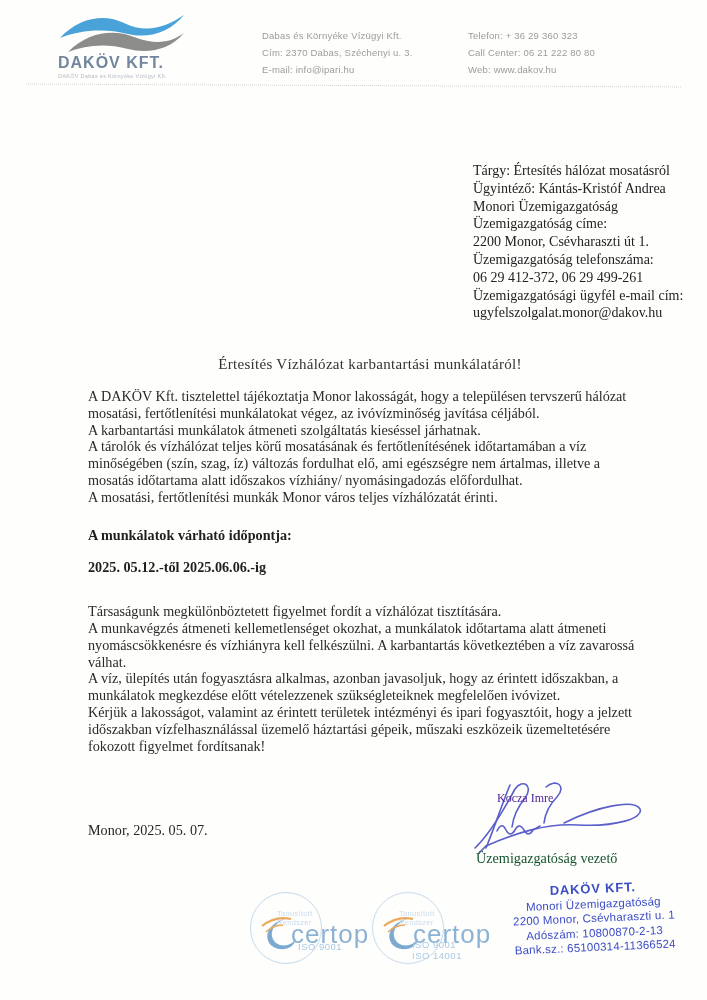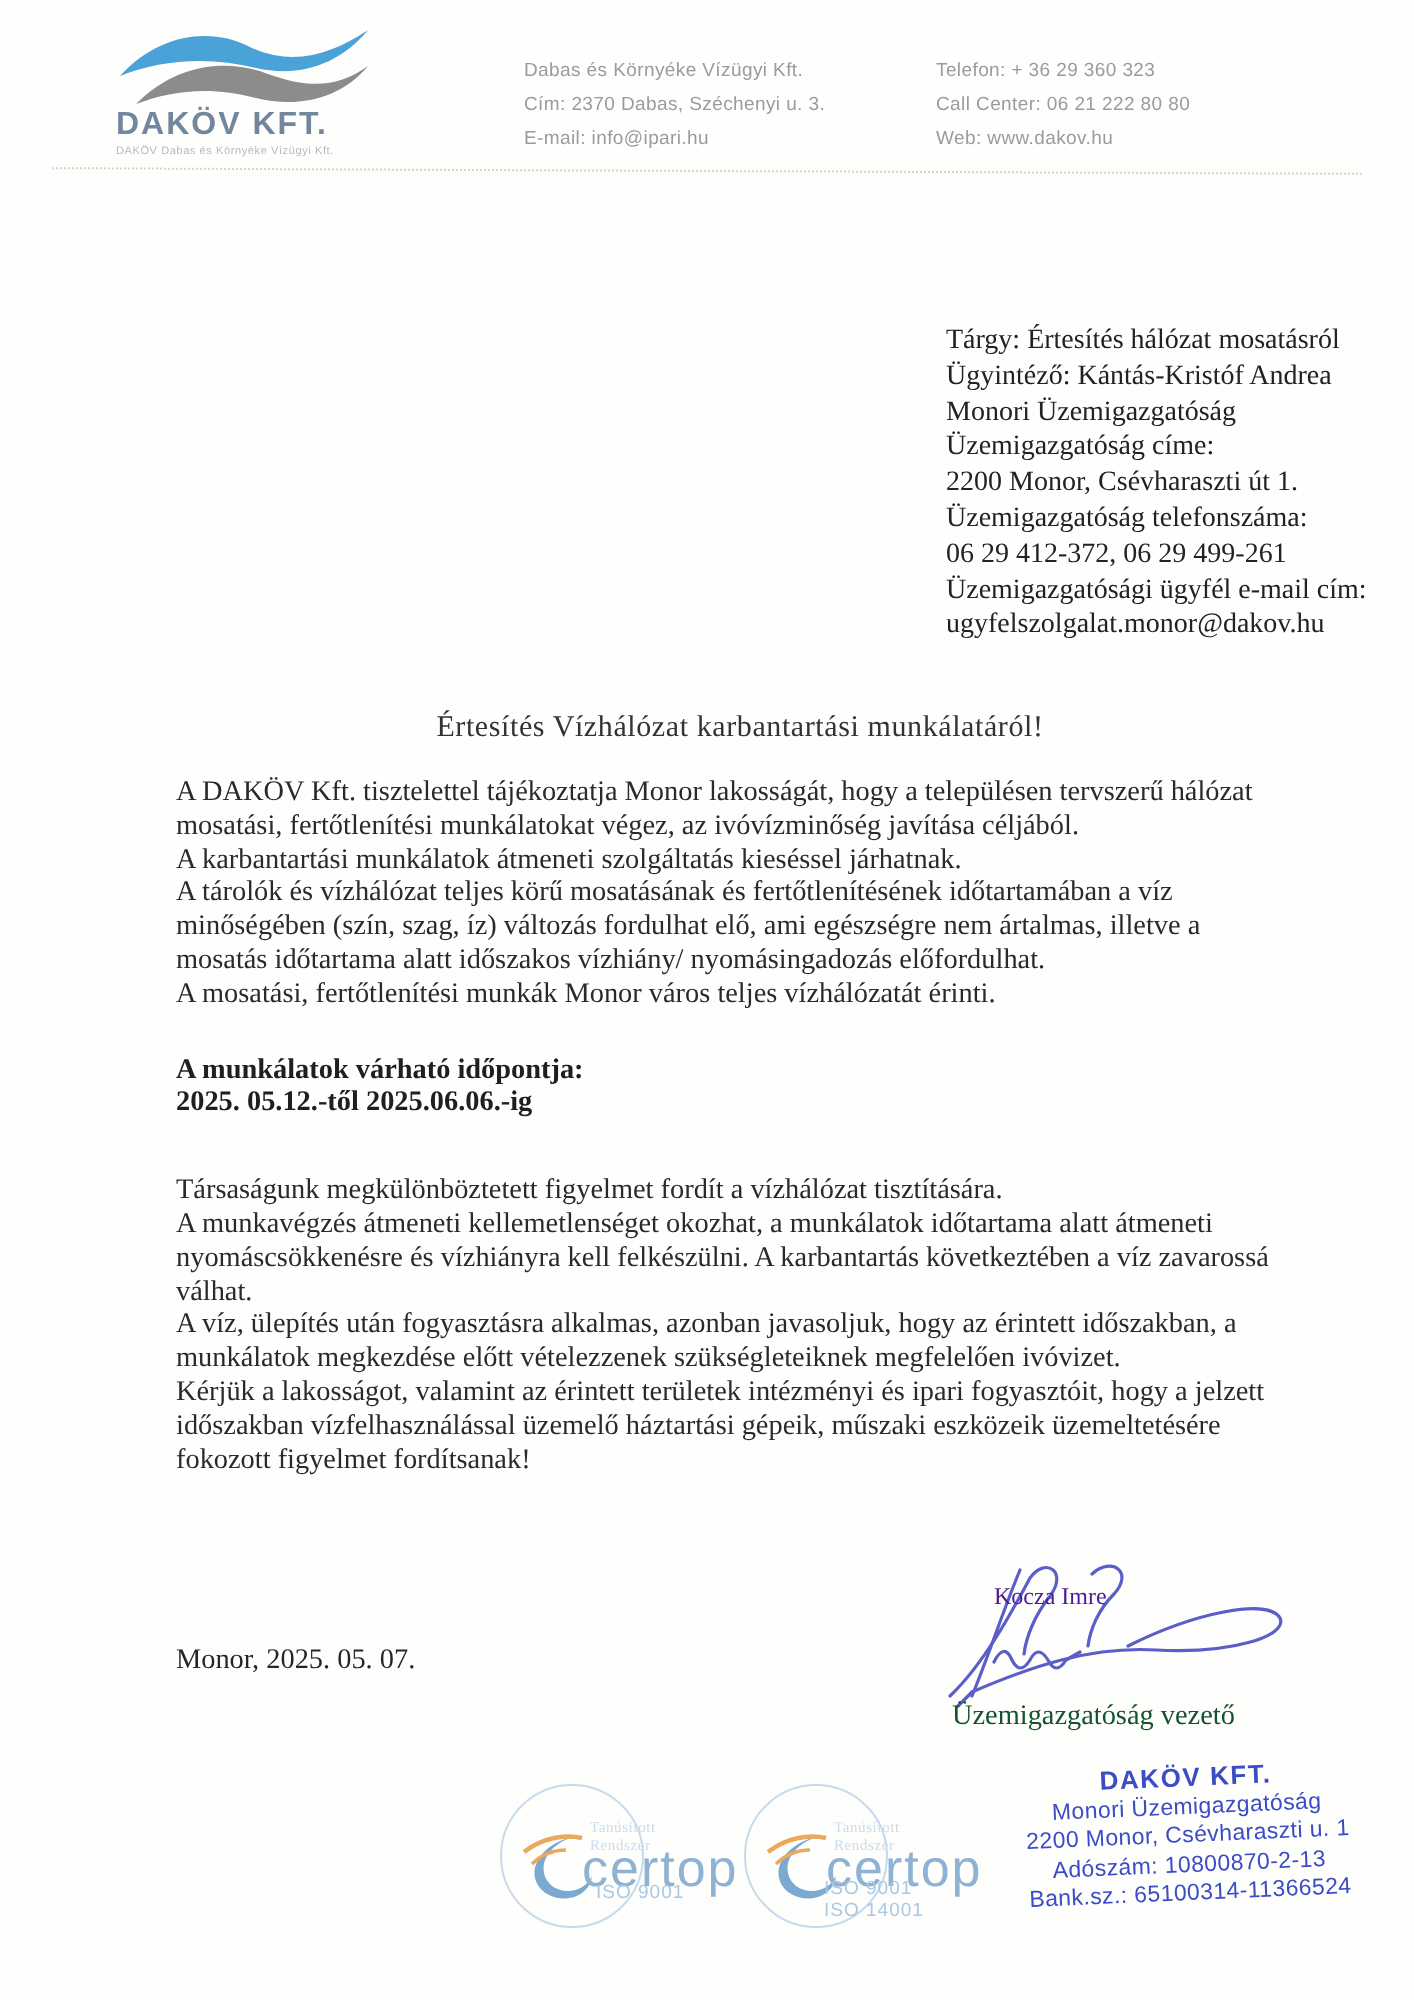--- a/index.html
+++ b/index.html
@@ -57,22 +57,22 @@
   
   .certop{position:absolute;top:884px;width:128px;height:82px;font-family:"Liberation Sans",sans-serif;}
   #certop1{left:248px;}
   #certop2{left:370px;}
   .certop .ring{
     position:absolute;left:2px;top:8px;width:70px;height:70px;
     border:1.5px solid #c6daeb;border-radius:50%;
   }
   .certop .swoosh{position:absolute;left:12px;top:30px;}
   .certop .toptext{
-    position:absolute;left:47px;top:26px;font-size:7.5px;line-height:8.5px;
-    color:#c9dcec;letter-spacing:.3px;font-family:Liberation Serif, serif;
+    position:absolute;left:29px;top:26px;font-size:7.5px;line-height:8.5px;
+    color:#c9dcec;letter-spacing:.3px;
   }
   .certop .brand{
     position:absolute;left:43px;top:35px;font-size:26px;font-weight:normal;
     color:#8db2d4;letter-spacing:1px;
   }
   .certop .iso{
     position:absolute;left:50px;top:58px;font-size:9.5px;line-height:10.5px;
     color:#a9c8e2;letter-spacing:.5px;white-space:nowrap;
   }
   #certop2 .iso{top:56px;left:42px;}
@@ -126,21 +126,21 @@
   </div>
 
   <div id="title">Értesítés Vízhálózat karbantartási munkálatáról!</div>
 
   <div id="body">
     <p>A DAKÖV Kft. tisztelettel tájékoztatja Monor lakosságát, hogy a településen tervszerű hálózat mosatási, fertőtlenítési munkálatokat végez, az ivóvízminőség javítása céljából.</p>
     <p>A karbantartási munkálatok átmeneti szolgáltatás kieséssel járhatnak.</p>
     <p>A tárolók és vízhálózat teljes körű mosatásának és fertőtlenítésének időtartamában a víz minőségében (szín, szag, íz) változás fordulhat elő, ami egészségre nem ártalmas, illetve a mosatás időtartama alatt időszakos vízhiány/ nyomásingadozás előfordulhat.</p>
     <p>A mosatási, fertőtlenítési munkák Monor város teljes vízhálózatát érinti.</p>
     <p class="schedule">A munkálatok várható időpontja:</p>
-    <p class="schedule" style="margin-top:0;">2025. 05.12.-től 2025.06.06.-ig</p>
+    <p class="schedule" style="margin-top:16px;">2025. 05.12.-től 2025.06.06.-ig</p>
     <p class="gap-top">Társaságunk megkülönböztetett figyelmet fordít a vízhálózat tisztítására.</p>
     <p>A munkavégzés átmeneti kellemetlenséget okozhat, a munkálatok időtartama alatt átmeneti nyomáscsökkenésre és vízhiányra kell felkészülni. A karbantartás következtében a víz zavarossá válhat.</p>
     <p>A víz, ülepítés után fogyasztásra alkalmas, azonban javasoljuk, hogy az érintett időszakban, a munkálatok megkezdése előtt vételezzenek szükségleteiknek megfelelően ivóvizet.</p>
     <p>Kérjük a lakosságot, valamint az érintett területek intézményi és ipari fogyasztóit, hogy a jelzett időszakban vízfelhasználással üzemelő háztartási gépeik, műszaki eszközeik üzemeltetésére fokozott figyelmet fordítsanak!</p>
   </div>
 
   <div id="place-date">Monor, 2025. 05. 07.</div>
 
   <svg id="sig-svg" width="185" height="74" viewBox="0 0 185 74">
     <g fill="none" stroke="#4a4dc4" stroke-width="1.6" stroke-linecap="round" opacity=".9">

